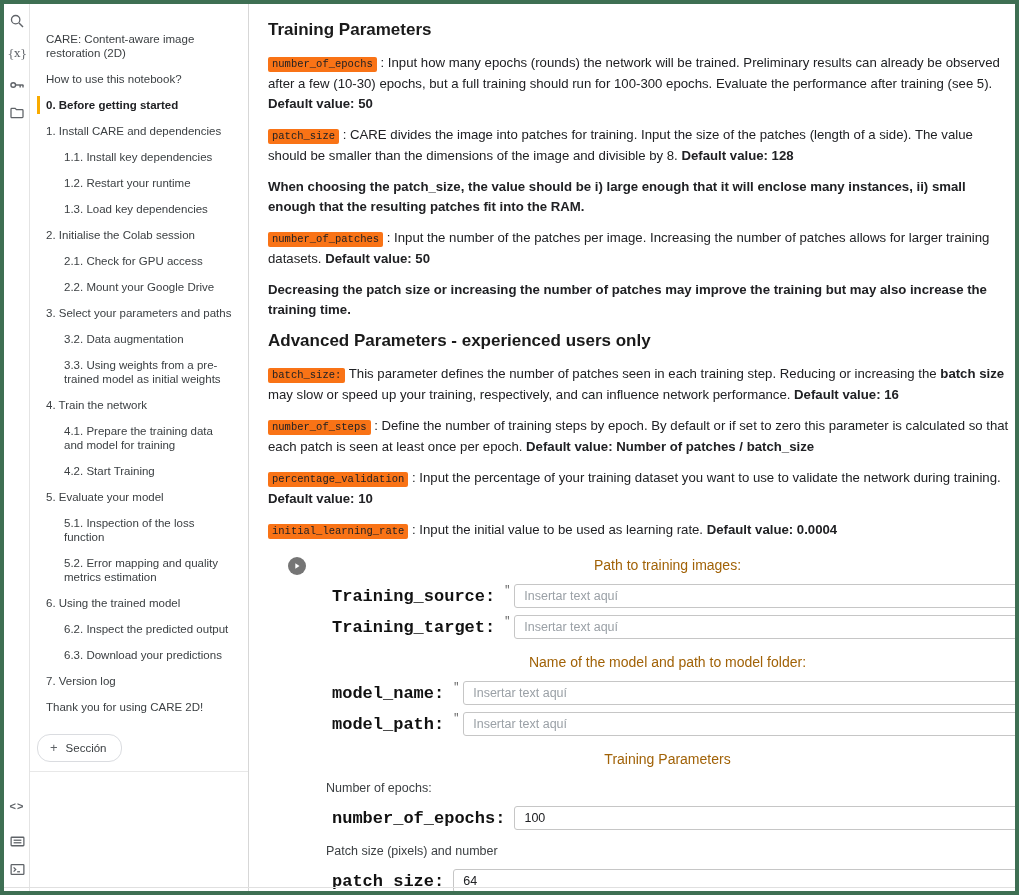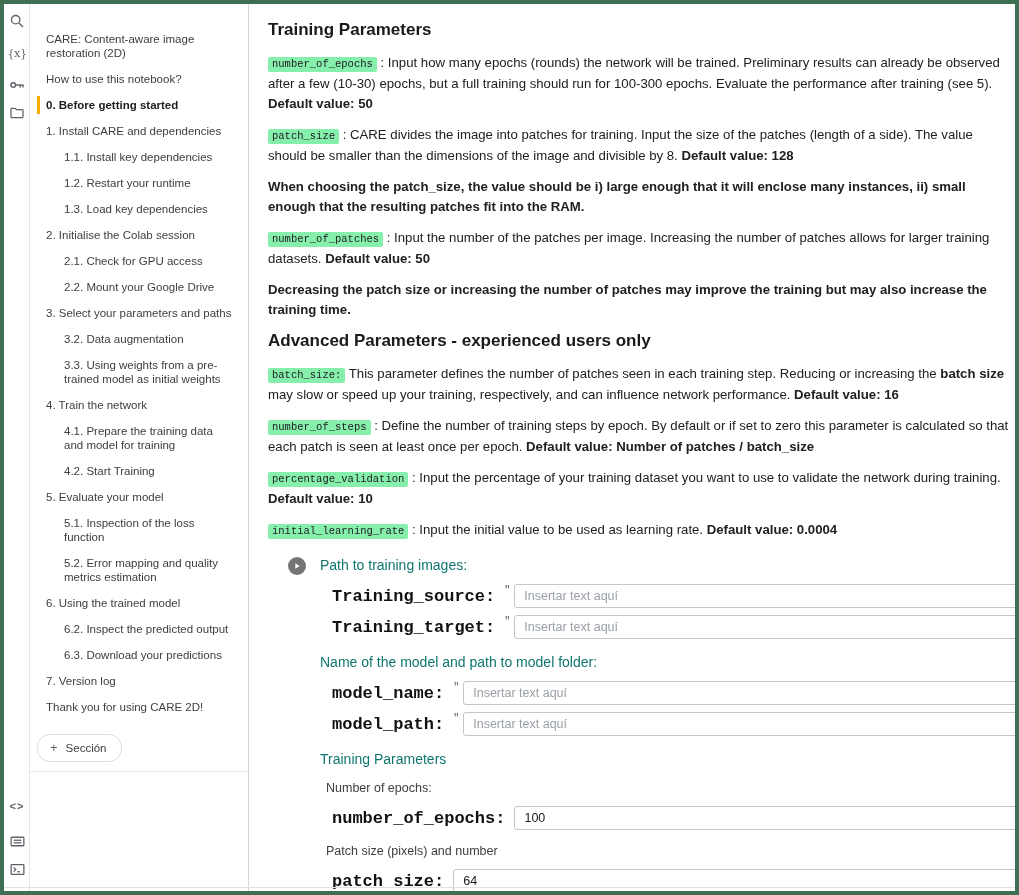--- a/index.html
+++ b/index.html
@@ -79,36 +79,36 @@
     margin: 10px 0 13px;
   }
   .md-para {
     font-size: 13.2px; line-height: 20px; color: #202124;
     margin: 0 4px 11px 0;
   }
   .md-para .seg-bold { font-weight: bold; }
   .code-chip {
     font-family: "Liberation Mono", monospace;
     font-size: 10.5px;
-    background: #86efac;
+    background: #f97316;
     color: #202124;
     padding: 1px 4px 2px;
     border-radius: 2px;
   }
 
   
   .cell { position: relative; margin-top: 16px; padding-left: 52px; }
   .play-btn {
     position: absolute; left: 20px; top: 0px;
     width: 18px; height: 18px; border-radius: 50%;
     background: #757575; border: none; cursor: pointer;
     display: flex; align-items: center; justify-content: center;
   }
   .play-btn svg { display: block; }
-  .form-heading { font-size: 14px; color: #0f766e; margin: 0 0 11px; }
+  .form-heading { font-size: 14px; color: #a16207; margin: 0 0 11px; text-align: center; }
   .form-heading.spaced { margin-top: 15px; }
   .form-sublabel { font-size: 12.5px; color: #3c4043; margin: 14px 0 11px 6px; }
   .form-row {
     display: flex; align-items: center;
     margin: 0 -6px 7px 12px;
   }
   .form-row .f-label {
     font-family: "Liberation Mono", monospace;
     font-size: 17px; font-weight: bold; color: #111;
     white-space: pre; margin-right: 9px;

